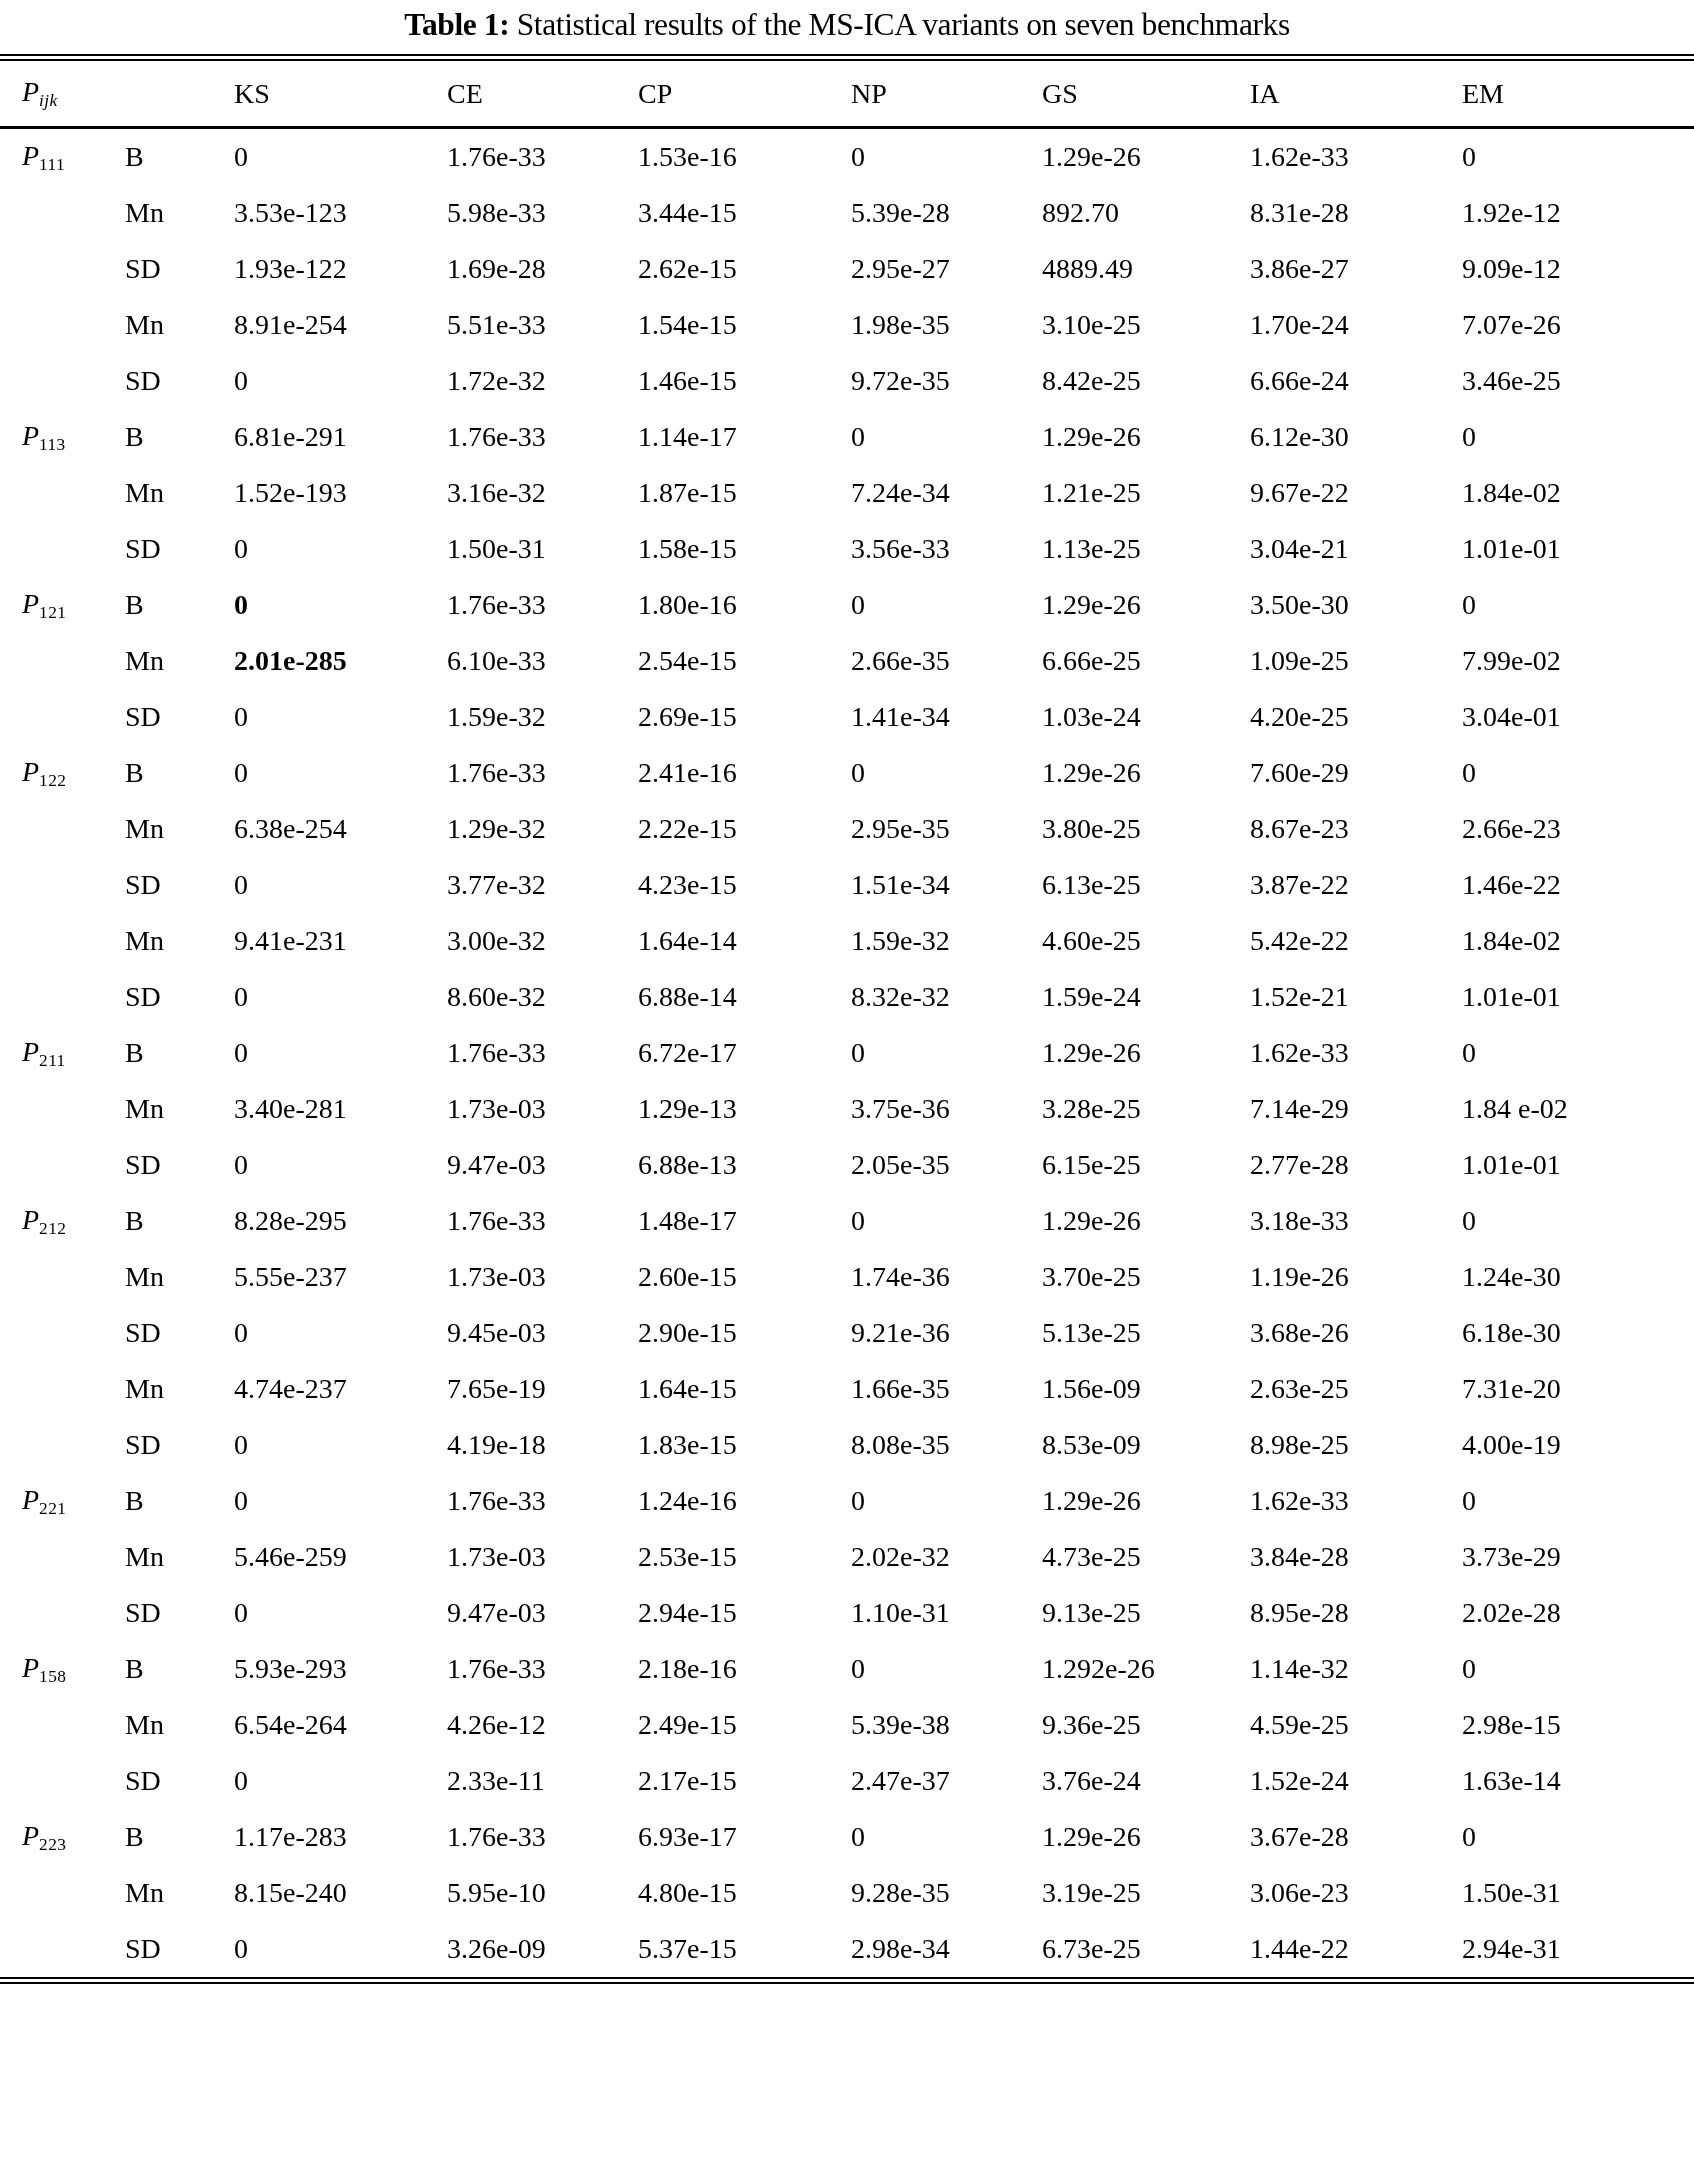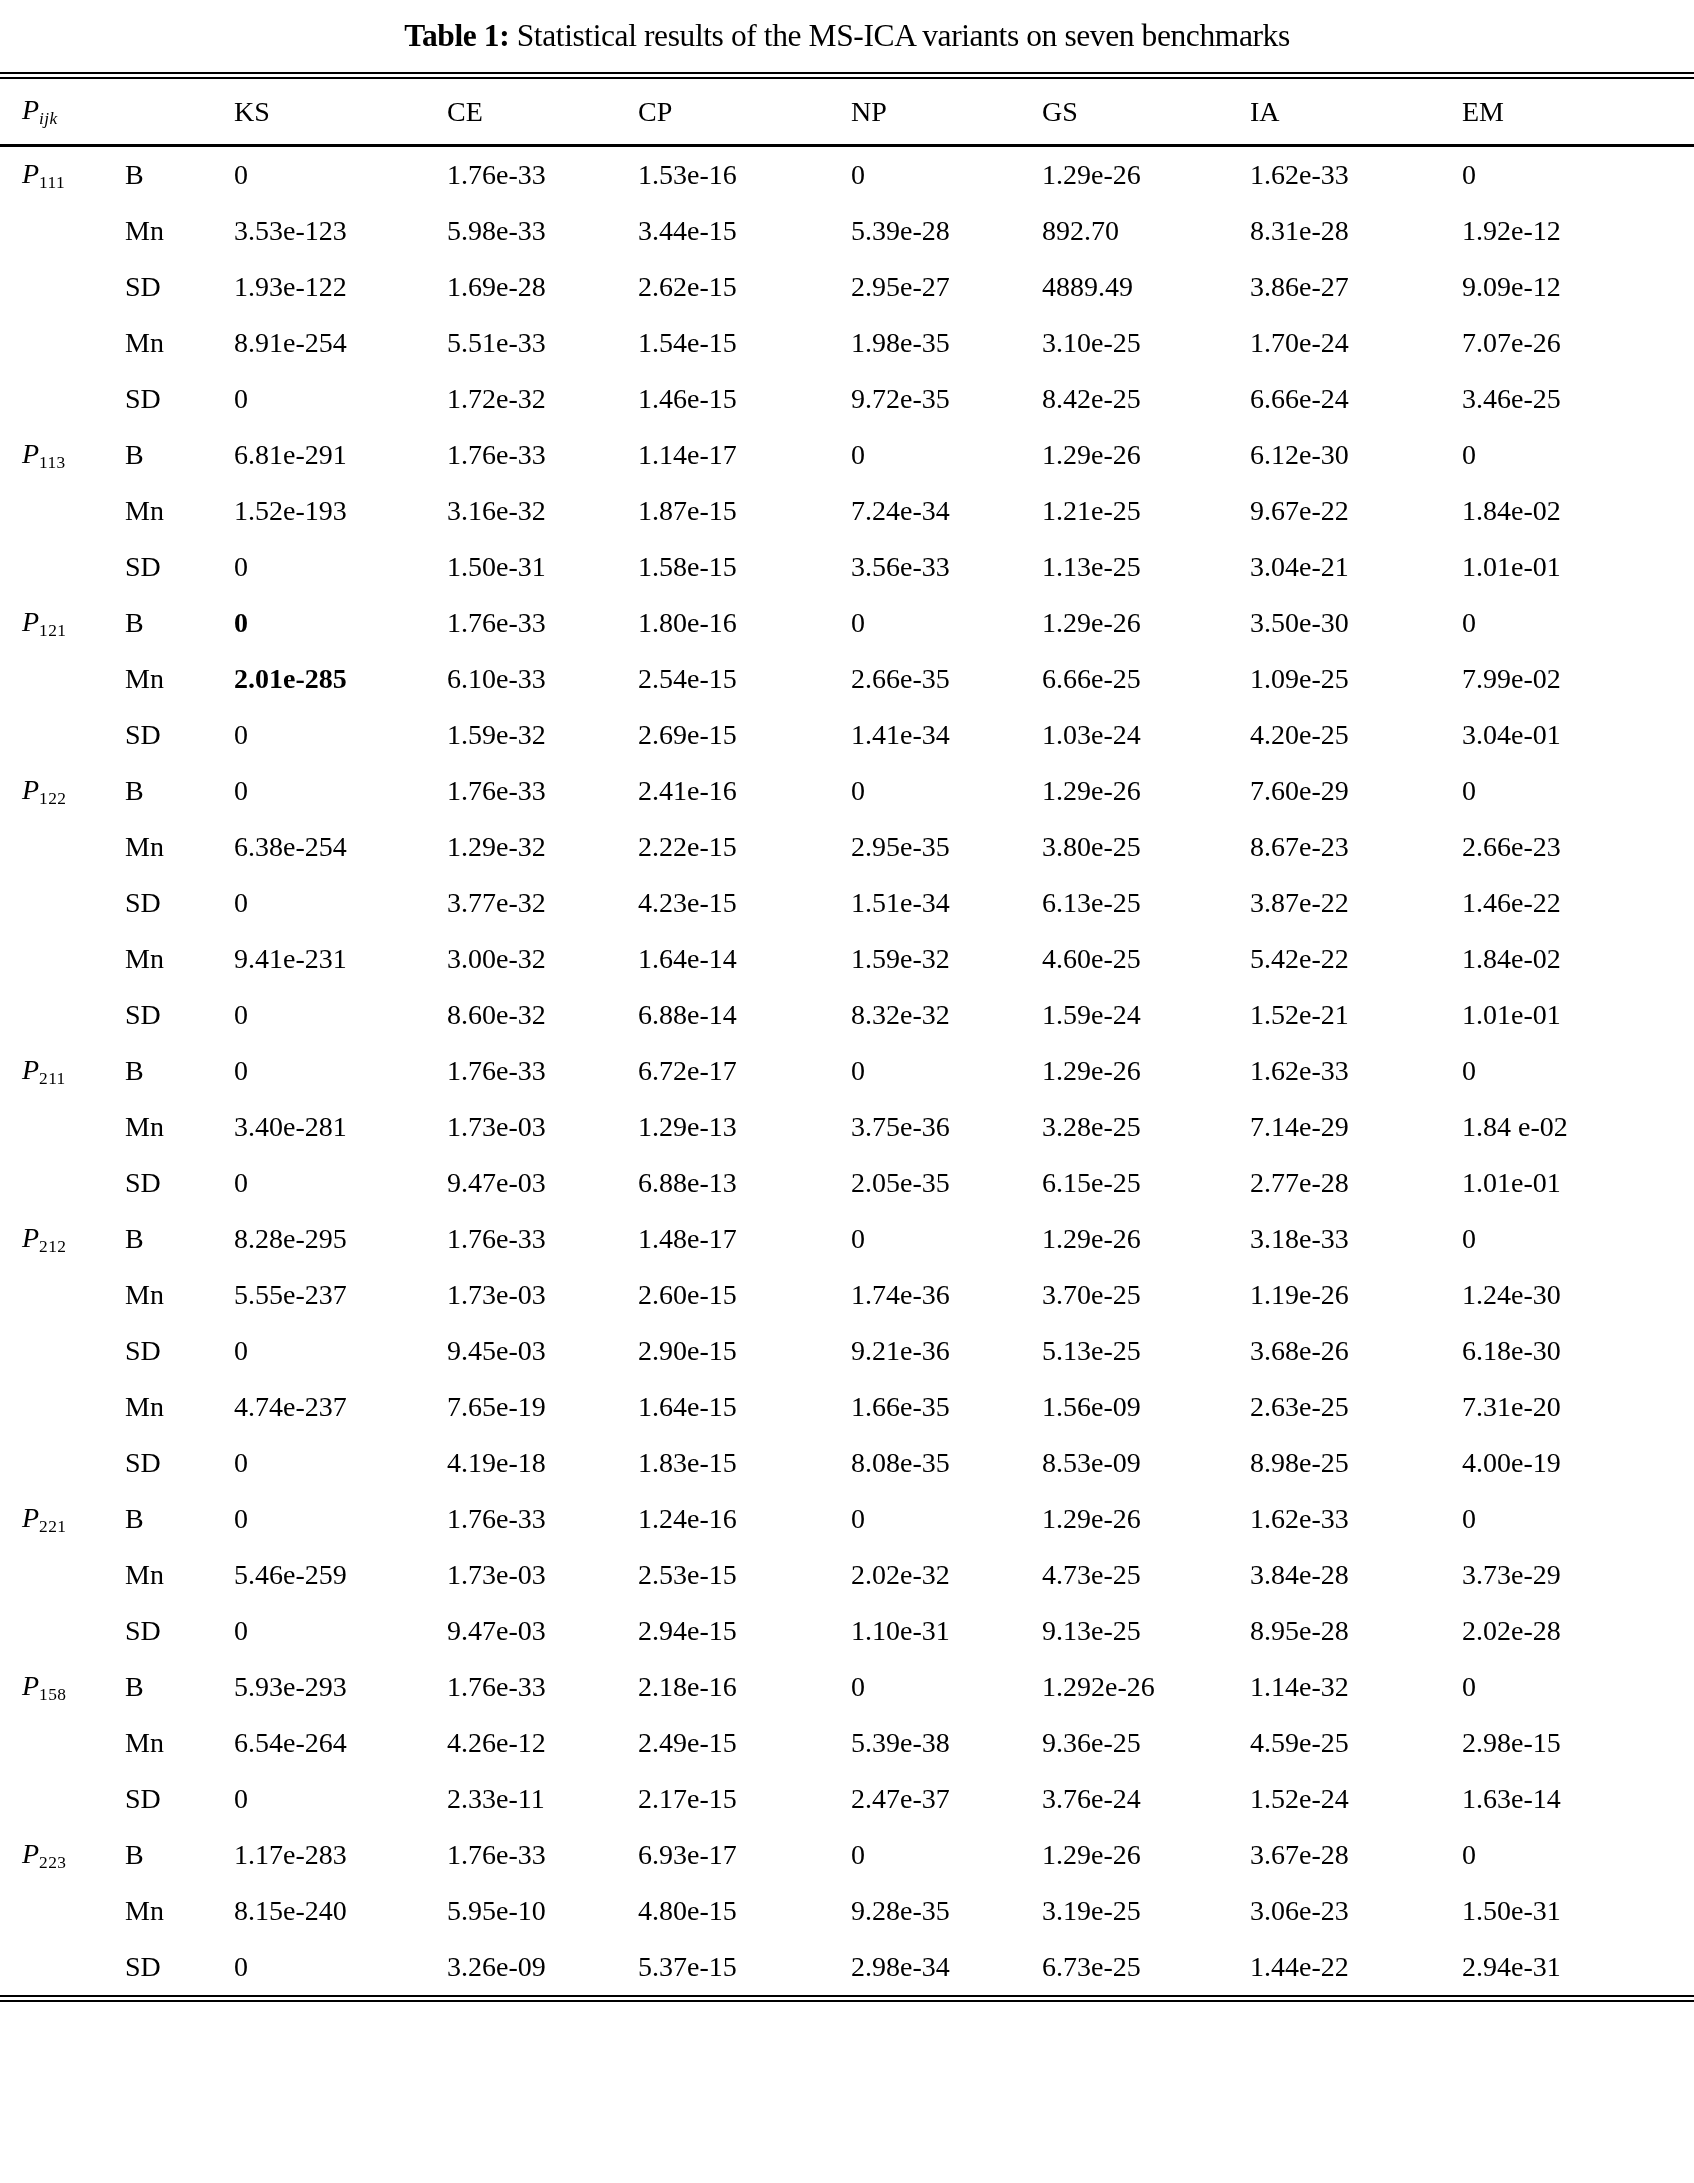--- a/index.html
+++ b/index.html
@@ -7,32 +7,32 @@
     position: relative;
     width: 1694px;
     height: 2183px;
     background: #ffffff;
     color: #000000;
     font-family: "Liberation Serif", "DejaVu Serif", serif;
     overflow: hidden;
   }
   .title {
     text-align: center;
-    padding-top: 15px;
+    padding-top: 4px;
     height: 49px;
     font-size: 31.5px;
     line-height: 41px;
     letter-spacing: -0.4px;
   }
   .title .prefix { font-weight: bold; }
   table.results {
     border-collapse: collapse;
     table-layout: fixed;
     width: 1694px;
-    margin-top: 8px;
+    margin-top: 1px;
     border-top: 7.7px double #000;
     border-bottom: 7.7px double #000;
     font-size: 28px;
   }
   thead th {
     border-bottom: 3.4px solid #000;
     height: 65px;
     text-align: left;
     vertical-align: middle;
     font-weight: normal;

